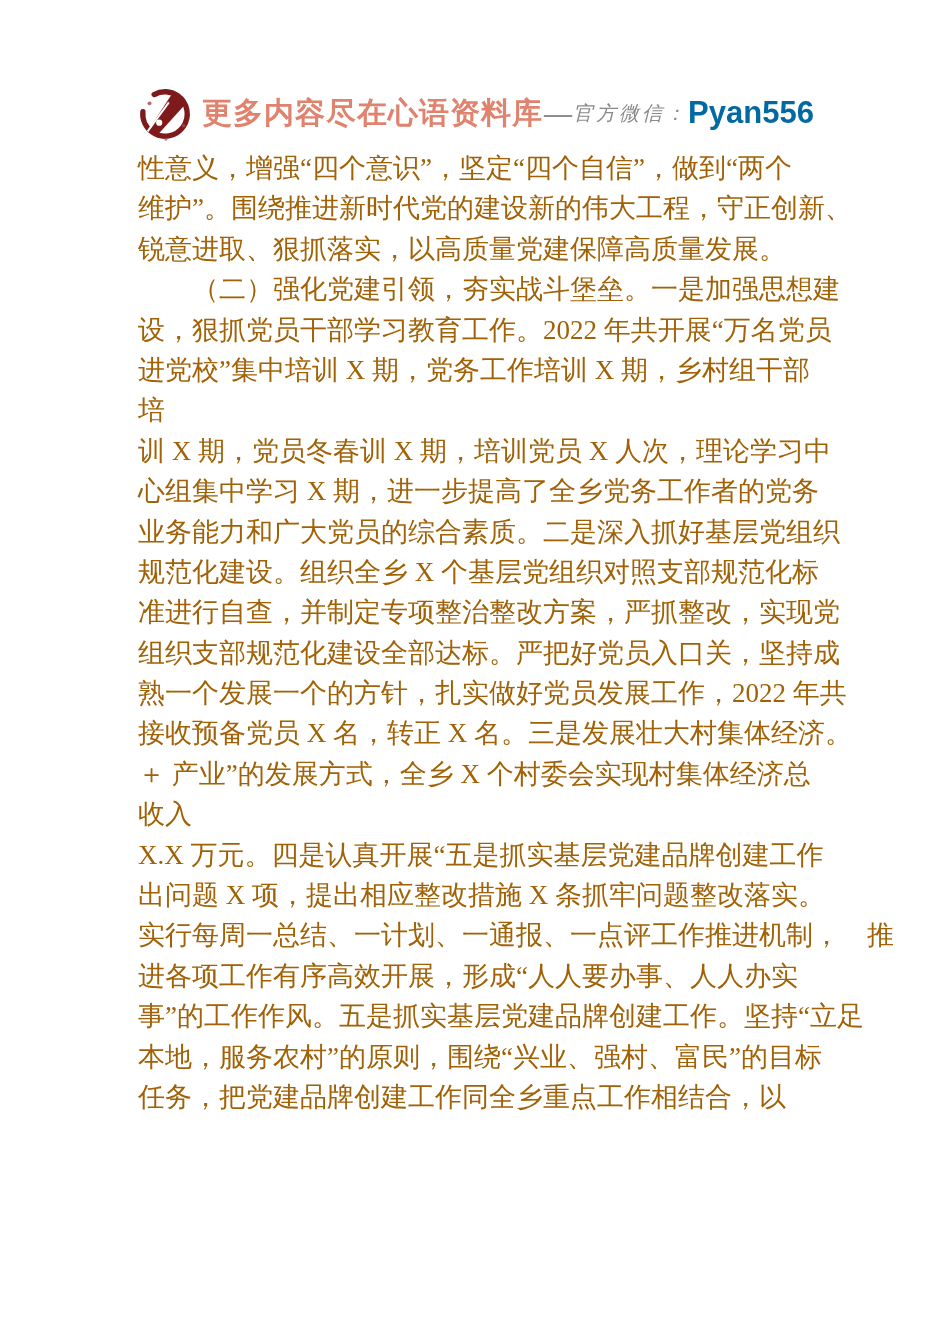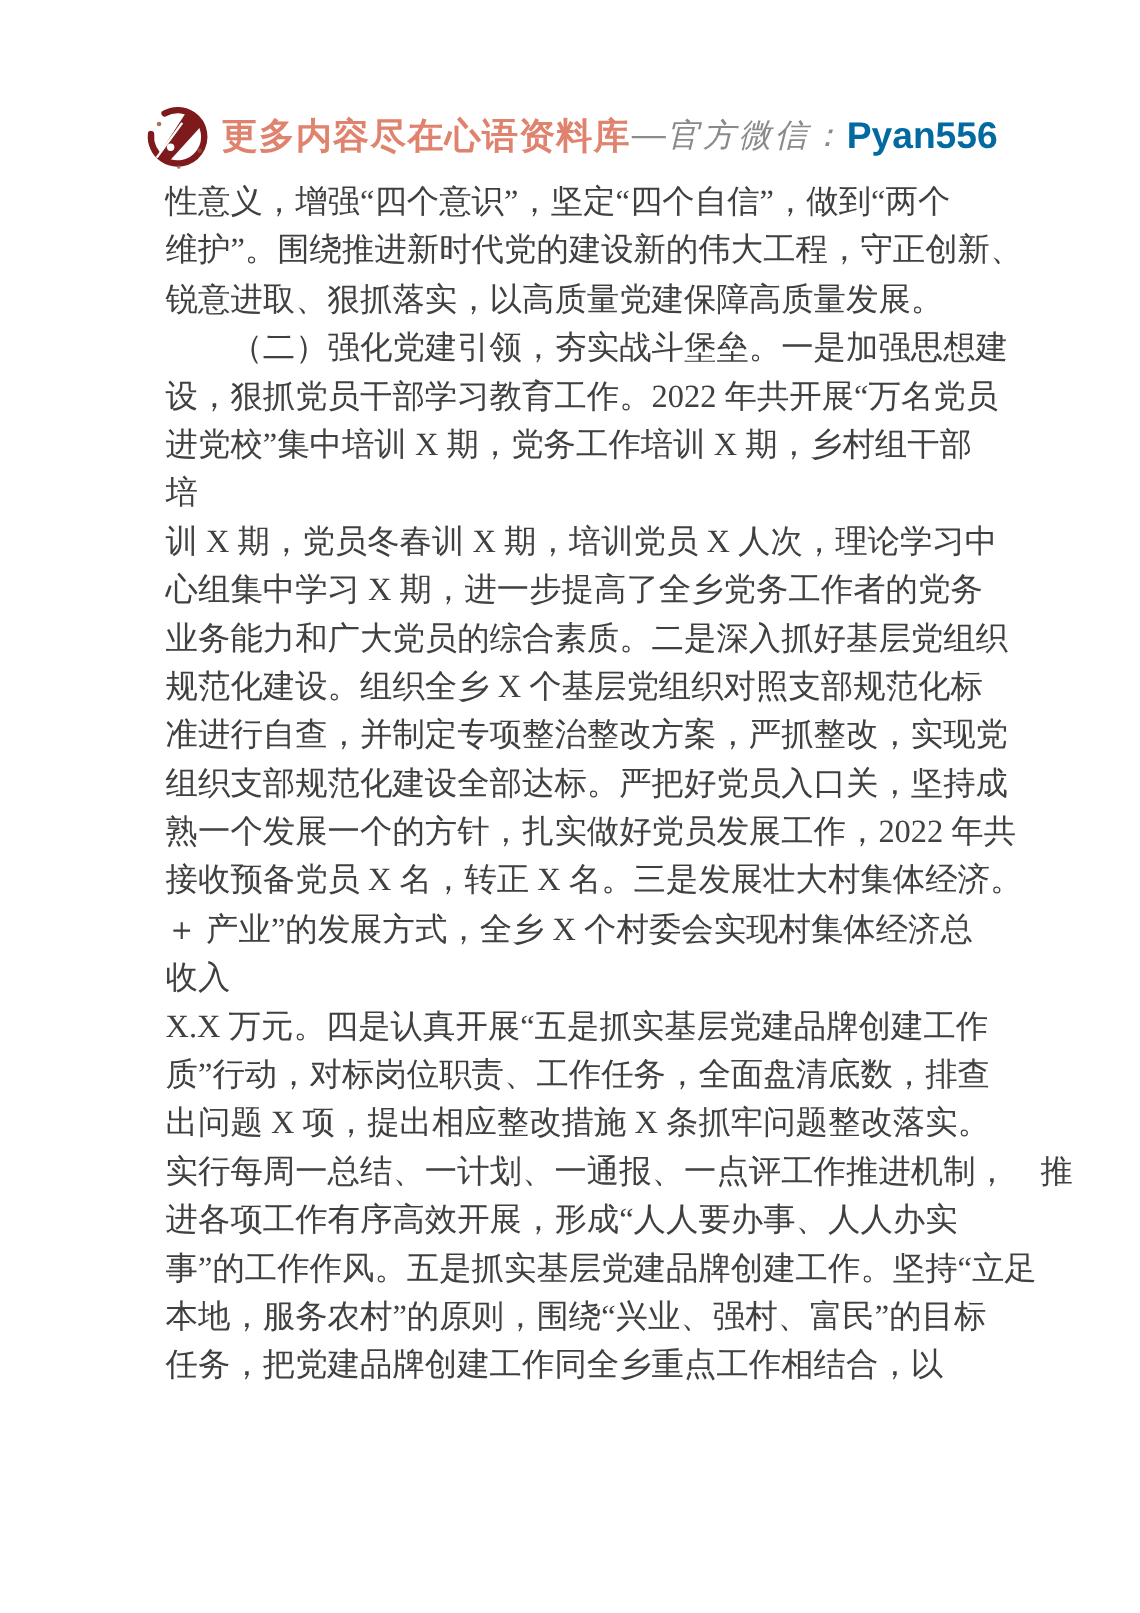--- a/index.html
+++ b/index.html
@@ -20,35 +20,35 @@
   .watermark.header { top:84px; }
   .watermark.footer { top:1276px; }
   .wm-logo { width:58px; height:58px; margin-right:8px; flex:0 0 auto; }
   .wm-main {
     color:#e0836e; font-weight:bold; font-size:30px;
     letter-spacing:1px;
     font-family:"Liberation Serif","DejaVu Serif",serif;
   }
   .wm-dash { color:#8c8c8c; font-size:28px; font-weight:bold; margin:0 1px; }
   .wm-label {
-    color:#8a8a8a; font-size:27px; font-style:italic;
+    color:#8a8a8a; font-size:20px; font-style:italic;
     letter-spacing:3px;
     font-family:"Liberation Serif","DejaVu Serif",serif;
   }
   .wm-value {
     color:#0369a1; font-size:31px; margin-left:0;
     font-family:"Liberation Sans","DejaVu Sans",sans-serif;
     font-weight:bold;
   }
   .content {
     position:absolute; top:148px; left:138px; width:706px;
   }
   .tline {
     font-size:27px; line-height:40.4px; height:40.4px;
-    color:#404040; white-space:pre;
+    color:#a16207; white-space:pre;
     font-family:"Liberation Serif","DejaVu Serif",serif;
   }
 </style>
 </head>
 <body>
 
 <div class="page">
 
   <div class="watermark header">
     <svg class="wm-logo" viewBox="0 0 60 60">
@@ -78,21 +78,20 @@
     <div class="tline">心组集中学习 X 期，进一步提高了全乡党务工作者的党务</div>
     <div class="tline">业务能力和广大党员的综合素质。二是深入抓好基层党组织</div>
     <div class="tline">规范化建设。组织全乡 X 个基层党组织对照支部规范化标</div>
     <div class="tline">准进行自查，并制定专项整治整改方案，严抓整改，实现党</div>
     <div class="tline">组织支部规范化建设全部达标。严把好党员入口关，坚持成</div>
     <div class="tline">熟一个发展一个的方针，扎实做好党员发展工作，2022 年共</div>
     <div class="tline">接收预备党员 X 名，转正 X 名。三是发展壮大村集体经济。</div>
     <div class="tline">＋ 产业”的发展方式，全乡 X 个村委会实现村集体经济总</div>
     <div class="tline">收入</div>
     <div class="tline">X.X 万元。四是认真开展“五是抓实基层党建品牌创建工作</div>
-    <div class="tline">质”行动，对标岗位职责、工作任务，全面盘清底数，排查</div>
     <div class="tline">出问题 X 项，提出相应整改措施 X 条抓牢问题整改落实。</div>
     <div class="tline">实行每周一总结、一计划、一通报、一点评工作推进机制，　推</div>
     <div class="tline">进各项工作有序高效开展，形成“人人要办事、人人办实</div>
     <div class="tline">事”的工作作风。五是抓实基层党建品牌创建工作。坚持“立足</div>
     <div class="tline">本地，服务农村”的原则，围绕“兴业、强村、富民”的目标</div>
     <div class="tline">任务，把党建品牌创建工作同全乡重点工作相结合，以</div>
   </div>
 
   <div class="watermark footer">
     <svg class="wm-logo" viewBox="0 0 60 60">

